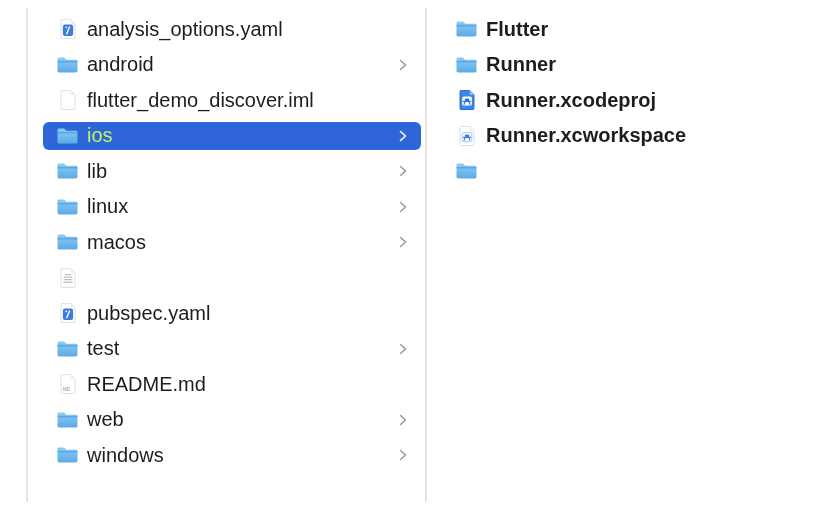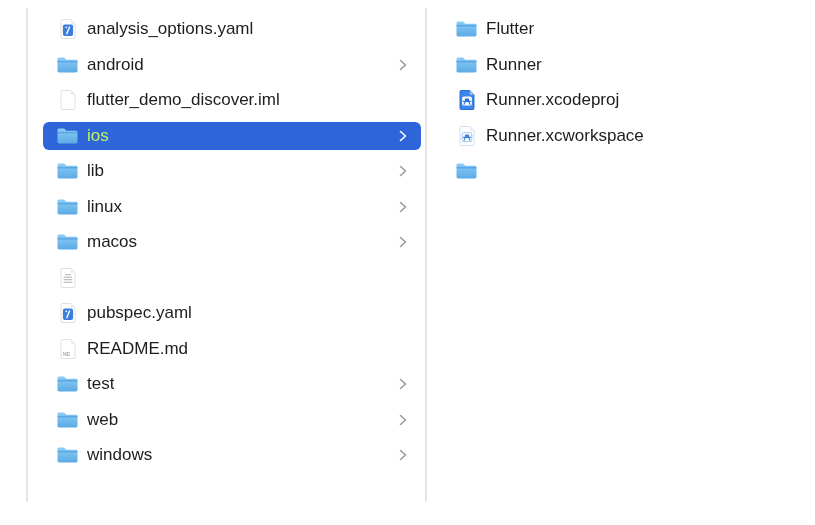--- a/index.html
+++ b/index.html
@@ -19,21 +19,21 @@
     top: 8px;
     width: 2px;
     height: 494px;
     background: var(--divider);
   }
   #divider-left { left: 26px; }
   #divider-mid  { left: 425px; }
 
   .column { position: absolute; top: 15px; }
   #column-left  { left: 43px;  width: 378px; }
-  #column-right { left: 442px; width: 373px; }
+  #column-right { left: 442px; width: 373px; font-weight: bold; }
 
   .row {
     height: 28px;
     margin-bottom: 7.5px;
     display: flex;
     align-items: center;
     border-radius: 6px;
     padding: 0 14px 0 14px;
     box-sizing: border-box;
   }
@@ -41,21 +41,21 @@
 
   .icon {
     width: 21px; height: 20px;
     display: inline-flex;
     align-items: center;
     justify-content: center;
     margin-right: 9px;
     flex: 0 0 auto;
   }
   .label {
-    font-size: 17px;
+    font-size: 20px;
     color: var(--text);
     white-space: nowrap;
     overflow: hidden;
     text-overflow: ellipsis;
   }
   .row.selected .label { color: #bef264; }
 
   .chevron {
     margin-left: auto;
     color: var(--chevron);
@@ -211,47 +211,47 @@
       <path d="M10.8 0.5 L15 4.7 H11.6 C11.16 4.7 10.8 4.34 10.8 3.9 Z" fill="#ececec"></path>
       <rect x="2.9" y="5.6" width="10.2" height="11.4" rx="2" fill="#3b7ce0"></rect>
       <line x1="9.7" y1="7.4" x2="6.6" y2="15.2" stroke="#ffffff" stroke-width="1.4"></line>
       <circle cx="6.3" cy="8.3" r="0.9" fill="#ffffff"></circle>
     </svg>
       </span>
       <span class="label">pubspec.yaml</span>
     </div>
     <div class="row">
       <span class="icon">
+    <svg width="21" height="16" viewBox="0 0 21 16">
+      <defs>
+        <linearGradient id="gFold" x1="0" y1="0" x2="0" y2="1">
+          <stop offset="0" stop-color="#8ccdf5"></stop>
+          <stop offset="1" stop-color="#5caae6"></stop>
+        </linearGradient>
+      </defs>
+      <path d="M0.5 2.2 C0.5 1.3 1.2 0.6 2.1 0.6 H7.2 L9.2 2.7 H18.9 C19.8 2.7 20.5 3.4 20.5 4.3 V13.8 C20.5 14.7 19.8 15.4 18.9 15.4 H2.1 C1.2 15.4 0.5 14.7 0.5 13.8 Z" fill="url(#gFold)"></path>
+      <rect x="0.5" y="3.9" width="20" height="1.6" fill="#4f9fdf" opacity="0.75"></rect>
+    </svg>
+      </span>
+      <span class="label">test</span>
+      <span class="chevron">
+  <svg width="8" height="12" viewBox="0 0 8 12">
+    <path d="M1.5 1.5 L6.5 6 L1.5 10.5" fill="none" stroke="currentColor" stroke-width="1.6" stroke-linecap="round" stroke-linejoin="round"></path>
+  </svg>
+      </span>
+    </div>
+    <div class="row">
+      <span class="icon">
     <svg width="16" height="20" viewBox="0 0 16 20">
       <path d="M1 1.5 C1 0.9 1.4 0.5 2 0.5 H10.8 L15 4.7 V18.5 C15 19.1 14.6 19.5 14 19.5 H2 C1.4 19.5 1 19.1 1 18.5 Z" fill="#ffffff" stroke="#d8d8d8" stroke-width="0.8"></path>
       <path d="M10.8 0.5 L15 4.7 H11.6 C11.16 4.7 10.8 4.34 10.8 3.9 Z" fill="#ececec"></path>
       <text x="3" y="17" font-family="Liberation Sans, sans-serif" font-size="4.6" fill="#8e8e8e">MD</text>
     </svg>
       </span>
       <span class="label">README.md</span>
-    </div>
-    <div class="row">
-      <span class="icon">
-    <svg width="21" height="16" viewBox="0 0 21 16">
-      <defs>
-        <linearGradient id="gFold" x1="0" y1="0" x2="0" y2="1">
-          <stop offset="0" stop-color="#8ccdf5"></stop>
-          <stop offset="1" stop-color="#5caae6"></stop>
-        </linearGradient>
-      </defs>
-      <path d="M0.5 2.2 C0.5 1.3 1.2 0.6 2.1 0.6 H7.2 L9.2 2.7 H18.9 C19.8 2.7 20.5 3.4 20.5 4.3 V13.8 C20.5 14.7 19.8 15.4 18.9 15.4 H2.1 C1.2 15.4 0.5 14.7 0.5 13.8 Z" fill="url(#gFold)"></path>
-      <rect x="0.5" y="3.9" width="20" height="1.6" fill="#4f9fdf" opacity="0.75"></rect>
-    </svg>
-      </span>
-      <span class="label">test</span>
-      <span class="chevron">
-  <svg width="8" height="12" viewBox="0 0 8 12">
-    <path d="M1.5 1.5 L6.5 6 L1.5 10.5" fill="none" stroke="currentColor" stroke-width="1.6" stroke-linecap="round" stroke-linejoin="round"></path>
-  </svg>
-      </span>
     </div>
     <div class="row">
       <span class="icon">
     <svg width="21" height="16" viewBox="0 0 21 16">
       <defs>
         <linearGradient id="gFold" x1="0" y1="0" x2="0" y2="1">
           <stop offset="0" stop-color="#8ccdf5"></stop>
           <stop offset="1" stop-color="#5caae6"></stop>
         </linearGradient>
       </defs>

